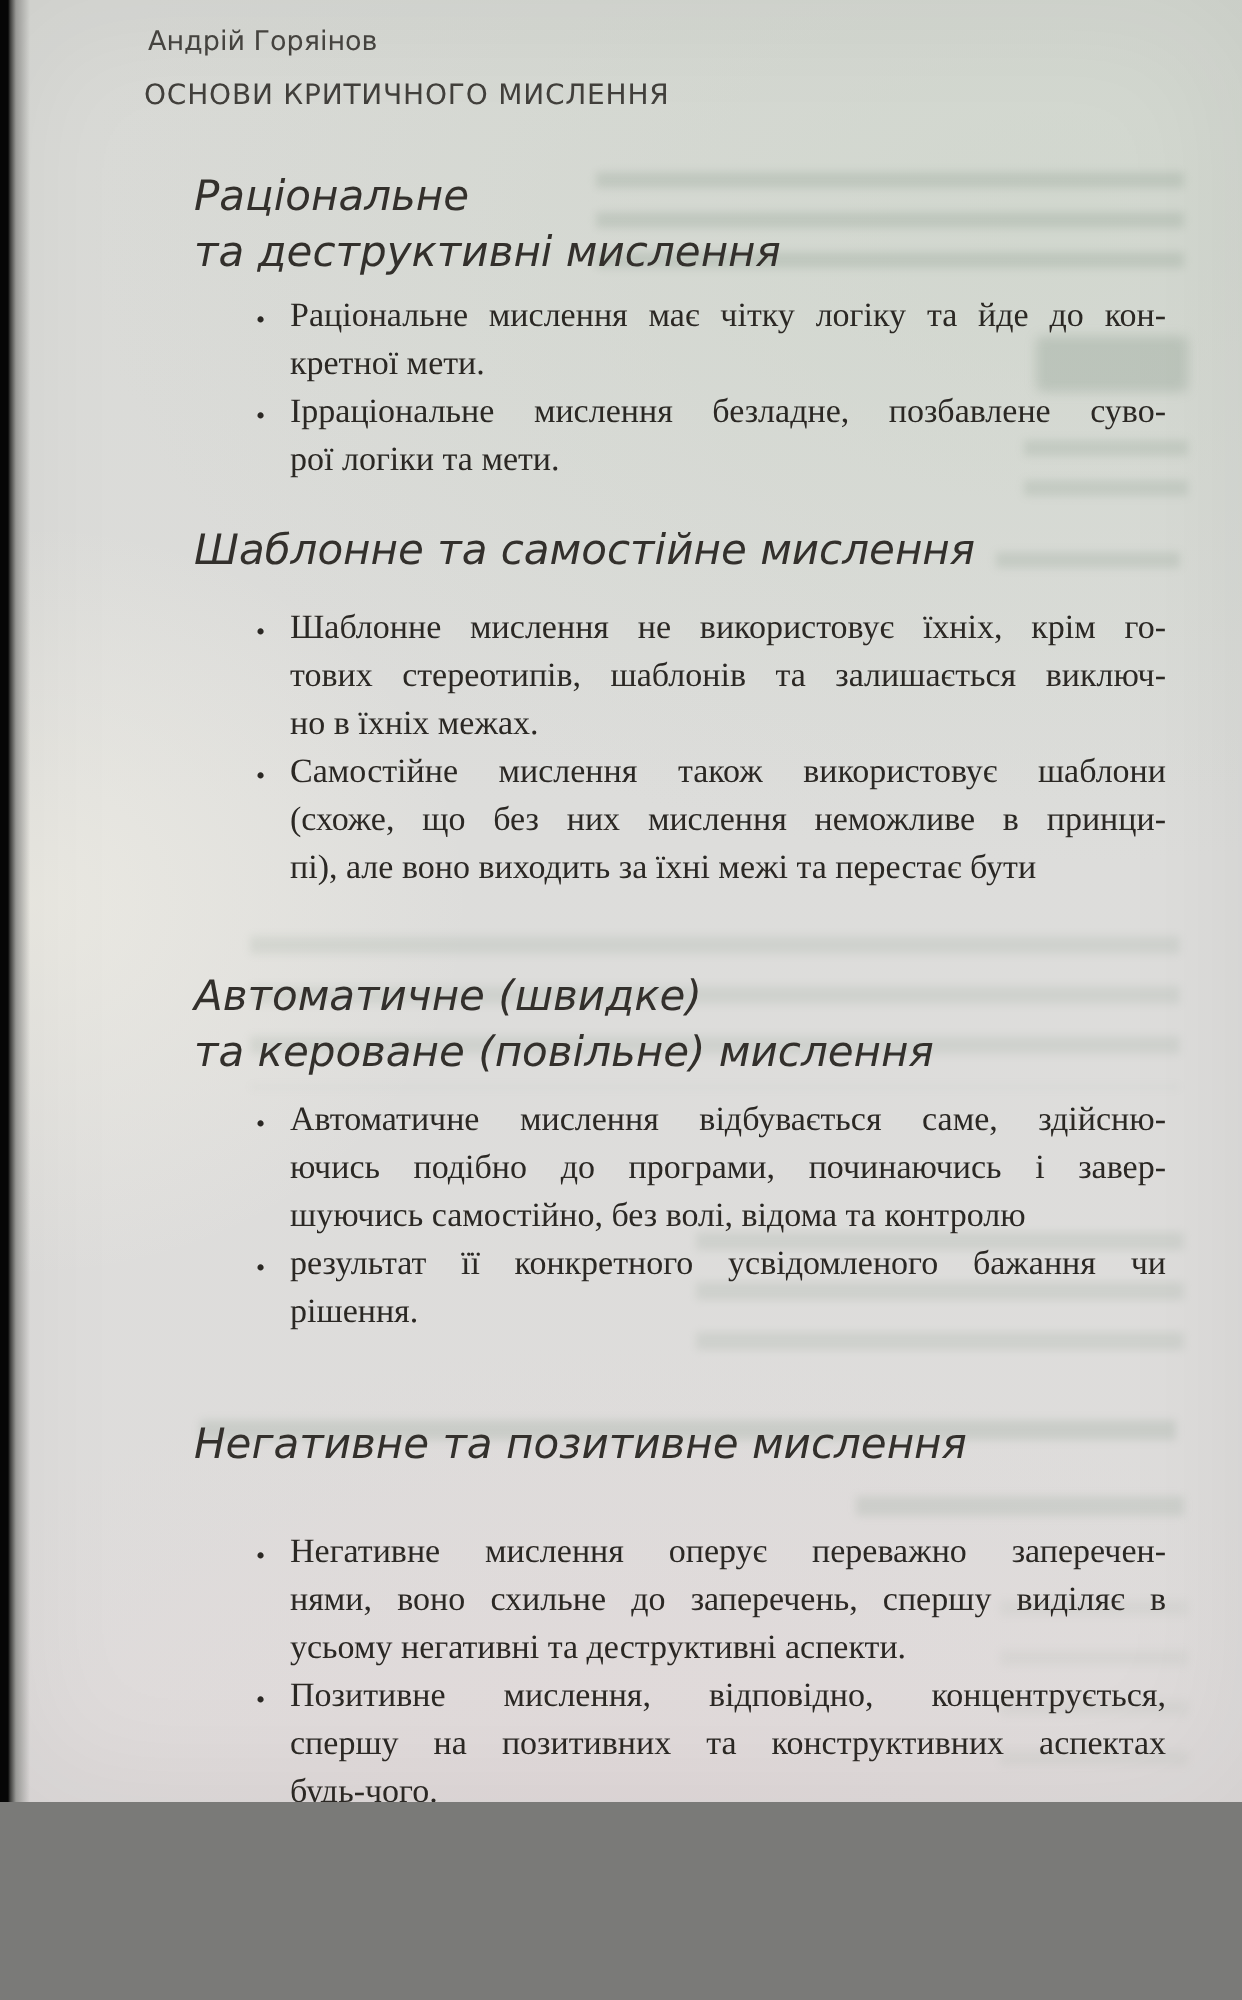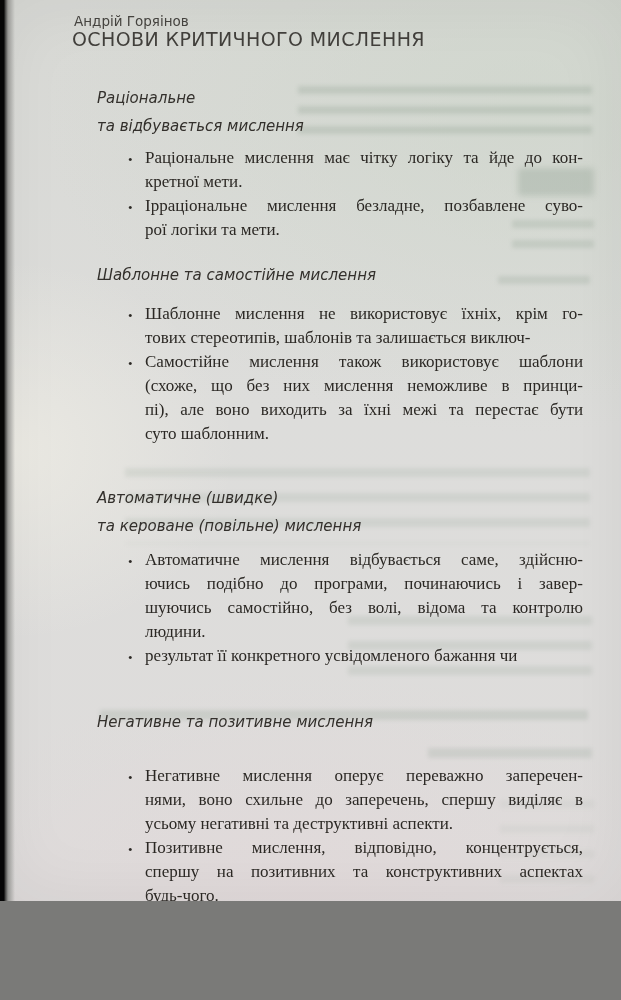--- a/index.html
+++ b/index.html
@@ -15,26 +15,26 @@
       linear-gradient(180deg,#d8d9d5 0%,#dddddb 45%,#dedcdb 100%);
     box-shadow:inset 0 0 70px rgba(0,0,0,0.06);
   }
   .spine{
     position:absolute;left:0;top:0;width:16px;height:100%;
     background:linear-gradient(90deg,#060606 0 4px,#3c3c3a 5px,#999996 8px,rgba(221,221,219,0) 15px);
   }
   
   .rh{position:absolute;font-family:"DejaVu Sans","Liberation Sans",sans-serif;color:#45433f;}
   .rh-author{left:74px;top:13px;font-size:13.5px;}
-  .rh-title{left:72px;top:28px;font-size:19px;letter-spacing:0.4px;color:#413f3b;}
+  .rh-title{left:72px;top:40px;font-size:14px;letter-spacing:0.4px;color:#413f3b;}
   
   .heading{
     position:absolute;left:97px;width:470px;
     font-family:"DejaVu Sans","Liberation Sans",sans-serif;
-    font-style:italic;font-size:15px;line-height:28px;color:#33302c;
+    font-style:italic;font-size:21px;line-height:28px;color:#33302c;
   }
   .h1pos{top:84px;} .h2pos{top:261px;} .h3pos{top:484px;} .h4pos{top:708px;}
   
   .blist{position:absolute;left:128px;width:458px;margin:0;padding:0;list-style:none;
          font-size:17px;line-height:24px;color:#2b2824;}
   .l1pos{top:146px;} .l2pos{top:302px;} .l3pos{top:548px;} .l4pos{top:764px;}
   .blist li{display:flex;align-items:flex-start;}
   .dot{width:17px;flex:none;font-size:13px;padding-top:2px;color:#2b2824;}
   .blines{width:438px;}
   .blines .tl{text-align:justify;text-align-last:justify;}
@@ -73,21 +73,21 @@
   <div class="ghost g6"></div>
   <div class="ghost g7"></div>
   <div class="ghost g8"></div>
   <div class="ghost g9"></div>
 
   <div class="rh rh-author">Андрій Горяінов</div>
   <div class="rh rh-title">ОСНОВИ КРИТИЧНОГО МИСЛЕННЯ</div>
 
   <div class="heading h1pos">
       <div class="tl">Раціональне</div>
-      <div class="tl">та відбувається мислення</div>
+      <div class="tl">та деструктивні мислення</div>
     </div>
   <ul class="blist l1pos">
     <li>
       <span class="dot">•</span>
       <div class="blines">
           <div class="tl">Раціональне мислення має чітку логіку та йде до кон-</div>
           <div class="tl">кретної мети.</div>
         </div>
     </li>
     <li>
@@ -101,51 +101,51 @@
 
   <div class="heading h2pos">
       <div class="tl">Шаблонне та самостійне мислення</div>
     </div>
   <ul class="blist l2pos">
     <li>
       <span class="dot">•</span>
       <div class="blines">
           <div class="tl">Шаблонне мислення не використовує їхніх, крім го-</div>
           <div class="tl">тових стереотипів, шаблонів та залишається виключ-</div>
+          <div class="tl">но в їхніх межах.</div>
         </div>
     </li>
     <li>
       <span class="dot">•</span>
       <div class="blines">
           <div class="tl">Самостійне мислення також використовує шаблони</div>
           <div class="tl">(схоже, що без них мислення неможливе в принци-</div>
           <div class="tl">пі), але воно виходить за їхні межі та перестає бути</div>
-          <div class="tl">суто шаблонним.</div>
         </div>
     </li>
   </ul>
 
   <div class="heading h3pos">
       <div class="tl">Автоматичне (швидке)</div>
       <div class="tl">та кероване (повільне) мислення</div>
     </div>
   <ul class="blist l3pos">
     <li>
       <span class="dot">•</span>
       <div class="blines">
           <div class="tl">Автоматичне мислення відбувається саме, здійсню-</div>
           <div class="tl">ючись подібно до програми, починаючись і завер-</div>
           <div class="tl">шуючись самостійно, без волі, відома та контролю</div>
-          <div class="tl">людини.</div>
         </div>
     </li>
     <li>
       <span class="dot">•</span>
       <div class="blines">
           <div class="tl">результат її конкретного усвідомленого бажання чи</div>
+          <div class="tl">рішення.</div>
         </div>
     </li>
   </ul>
 
   <div class="heading h4pos">
       <div class="tl">Негативне та позитивне мислення</div>
     </div>
   <ul class="blist l4pos">
     <li>
       <span class="dot">•</span>

